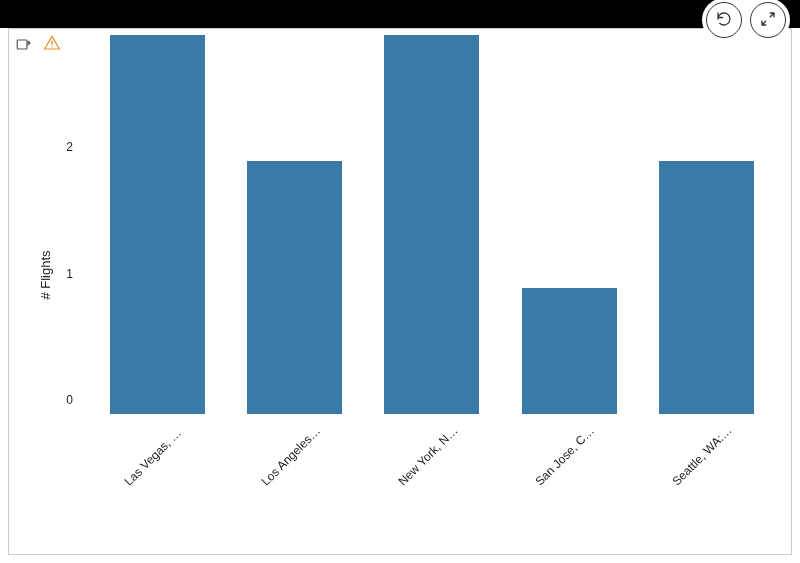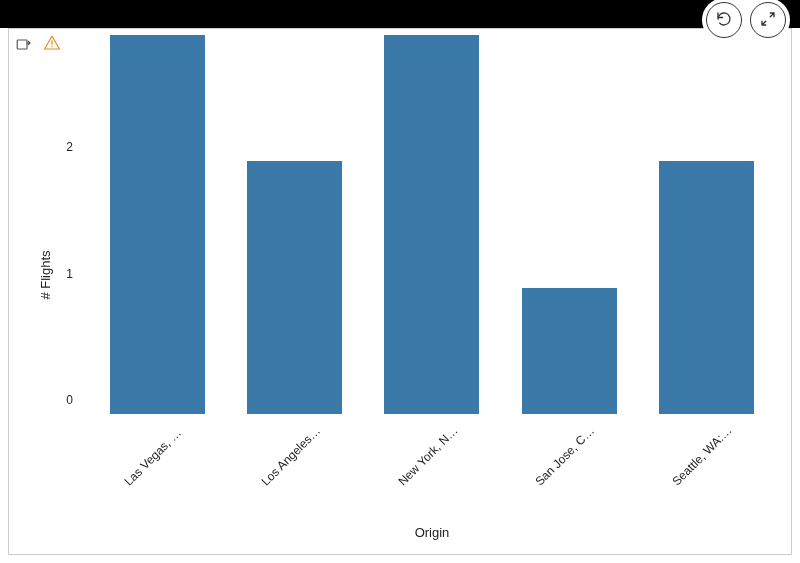--- a/index.html
+++ b/index.html
@@ -241,16 +241,15 @@
           <span>New York, NY: John ...</span>
         </div>
         <div class="x-label">
           <span>San Jose, CA: Norm...</span>
         </div>
         <div class="x-label">
           <span>Seattle, WA: Seattle...</span>
         </div>
       </div>
 
-    <div class="x-title">Origin</div>
   </div>
 
 </div>
 
 </body></html>

